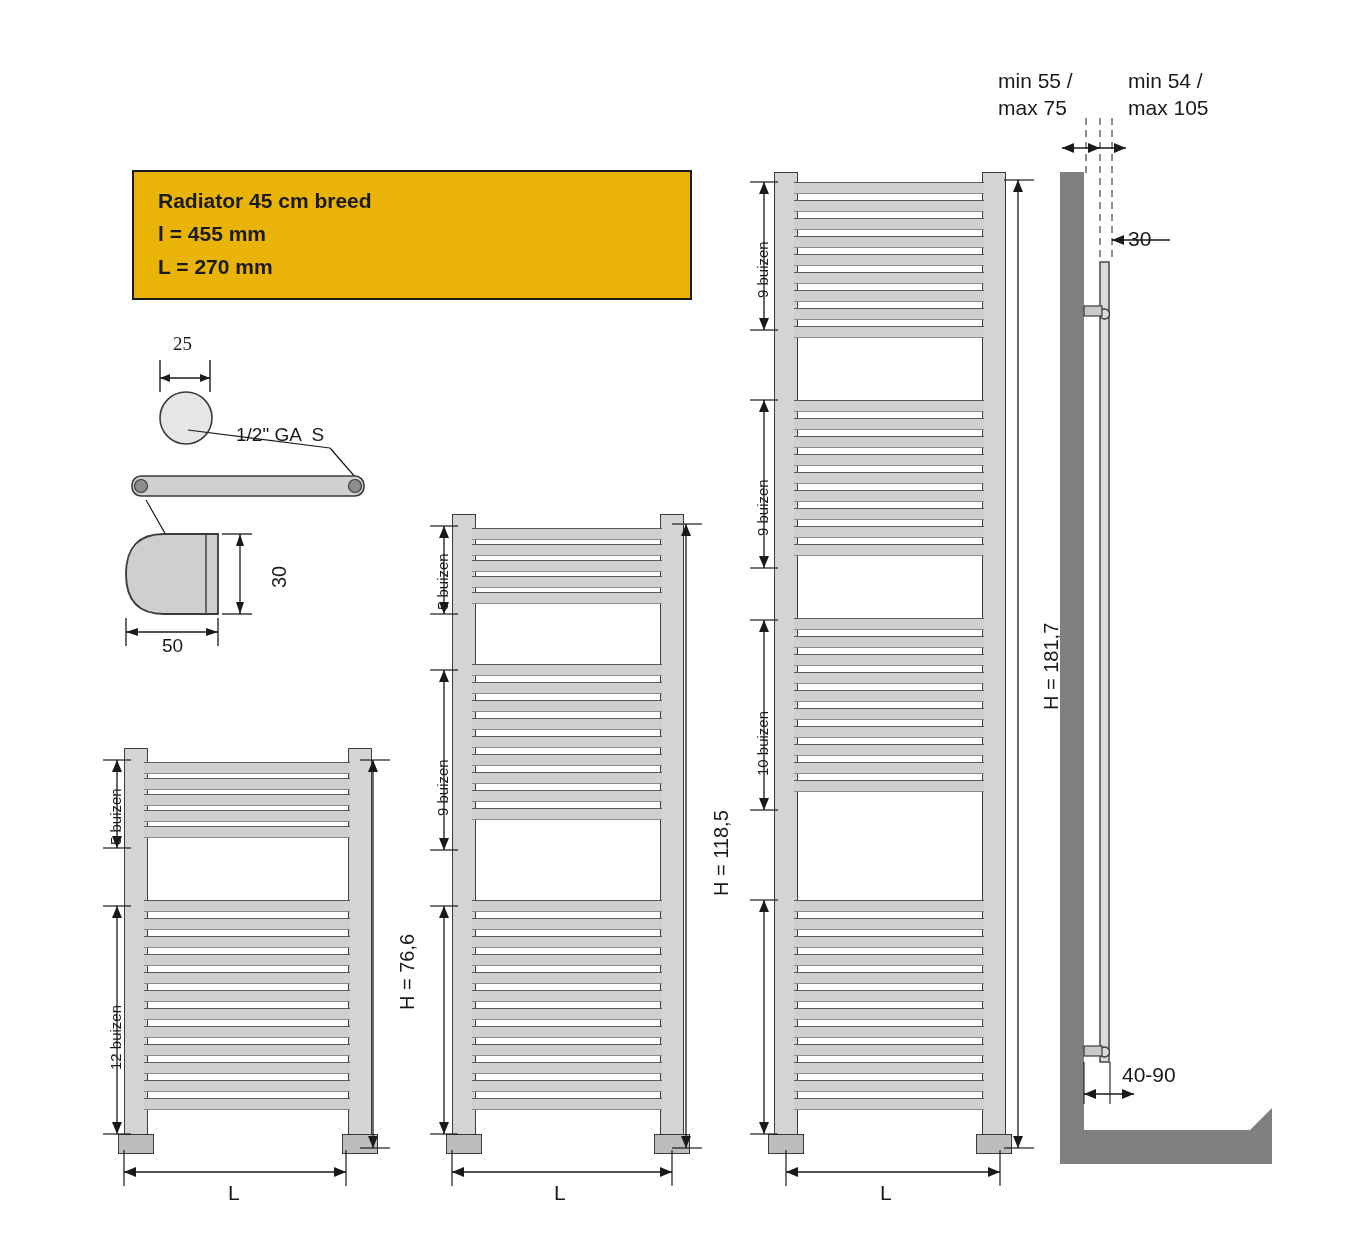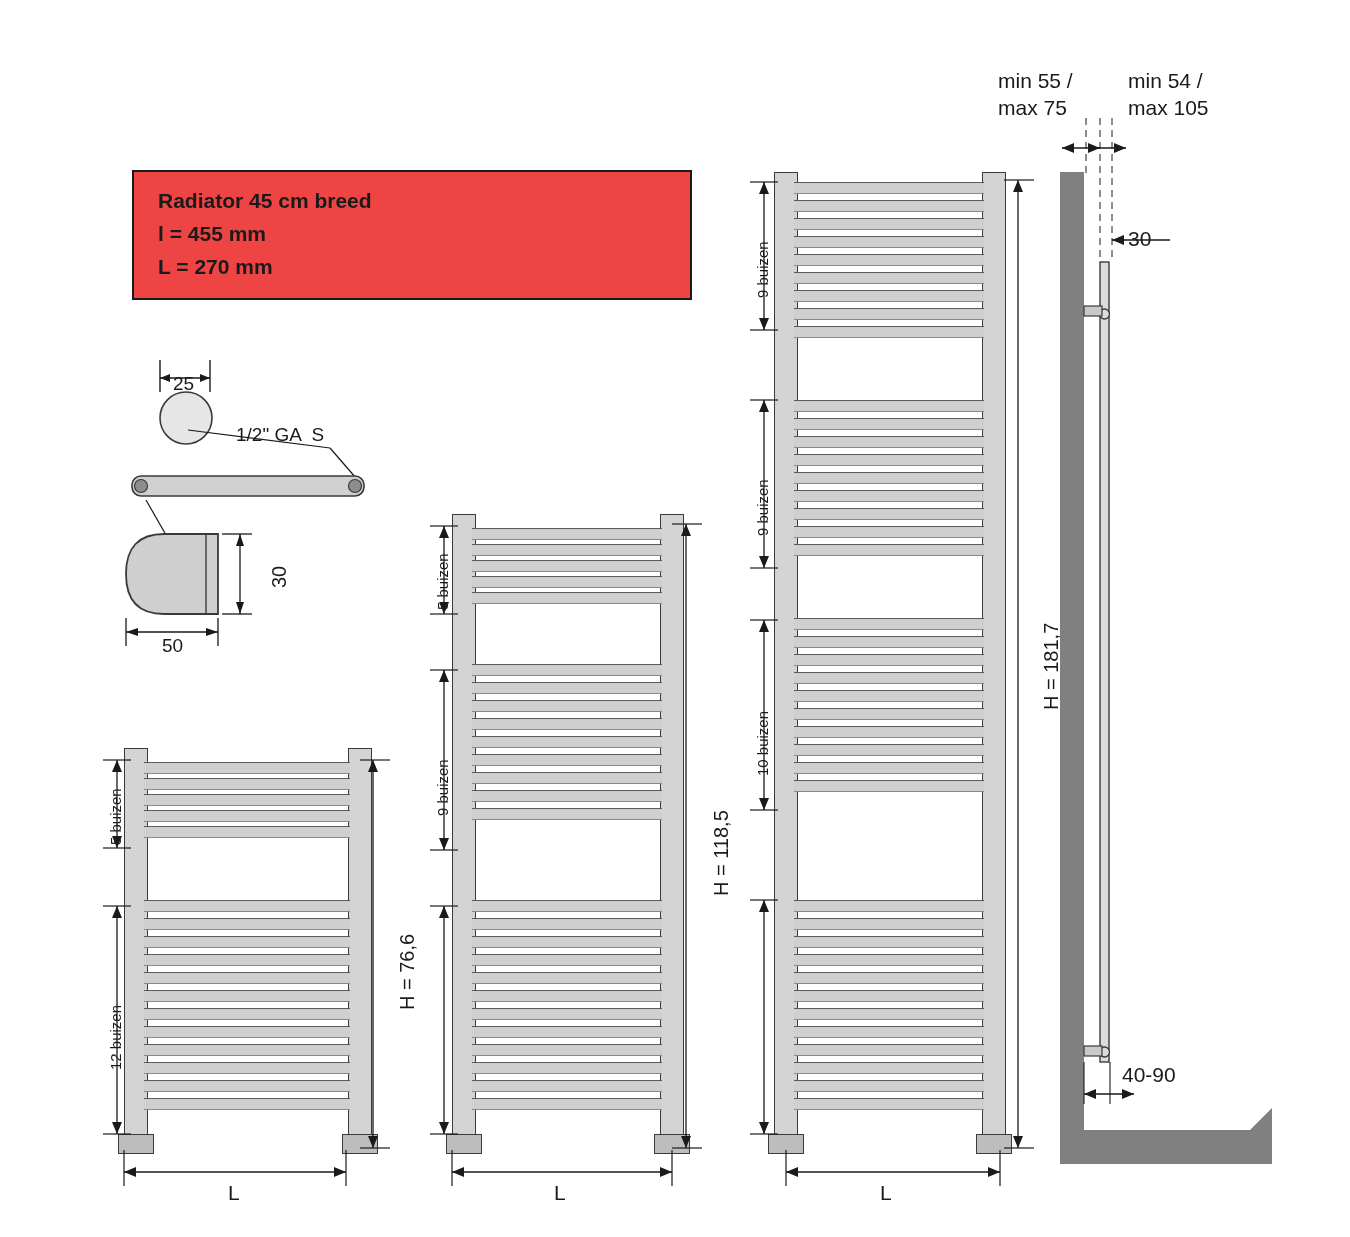--- a/index.html
+++ b/index.html
@@ -5,21 +5,21 @@
   html,body{margin:0;padding:0;background:#fff;}
   body{width:1350px;height:1237px;position:relative;overflow:hidden;
        font-family:"Liberation Sans", sans-serif;color:#1a1a1a;}
   .canvas{position:absolute;left:0;top:0;width:1350px;height:1237px;}
   .lbl{position:absolute;font-size:21px;line-height:1.28;white-space:pre;color:#1a1a1a;}
   .lbl.sm{font-size:19px;}
   .lbl.b{font-weight:bold;}
   .vlbl{position:absolute;font-size:15px;white-space:nowrap;
         transform-origin:0 0;transform:rotate(-90deg);color:#1a1a1a;}
   .vlbl.big{font-size:20px;}
-  .legend{position:absolute;border:2px solid #1a1a1a;background:#ef4444;}
+  .legend{position:absolute;border:2px solid #1a1a1a;background:#eab308;}
   .legend .col{position:absolute;}
   .rad{position:absolute;}
   .rail{position:absolute;background:#d4d4d4;border:1.6px solid #3a3a3a;}
   .tube{position:absolute;background:#cfcfcf;border-top:1.2px solid #5a5a5a;border-bottom:1.2px solid #8a8a8a;}
   .foot{position:absolute;background:#bdbdbd;border:1.6px solid #3a3a3a;}
   svg{position:absolute;left:0;top:0;overflow:visible;}
   .arw{fill:#1a1a1a;}
 </style>
 </head>
 <body>
@@ -62,21 +62,21 @@
     <polygon class="arw" points="240,534 236,546 244,546"></polygon>
     <polygon class="arw" points="240,614 236,602 244,602"></polygon>
 
     <line x1="126" y1="618" x2="126" y2="646" stroke="#1a1a1a" stroke-width="1.3"></line>
     <line x1="218" y1="618" x2="218" y2="646" stroke="#1a1a1a" stroke-width="1.3"></line>
     <line x1="126" y1="632" x2="218" y2="632" stroke="#1a1a1a" stroke-width="1.3"></line>
     <polygon class="arw" points="126,632 138,628 138,636"></polygon>
     <polygon class="arw" points="218,632 206,628 206,636"></polygon>
   </svg>
 
-  <div class="lbl sm" style="left:173px;top:372px;">25</div>
+  <div class="lbl sm" style="left:173px;top:332px;font-family:Liberation Serif, serif;">25</div>
   <div class="lbl sm" style="left:236px;top:423px;">1/2" GA  S</div>
   <div class="vlbl big" style="left:268px;top:588px;">30</div>
   <div class="lbl sm" style="left:162px;top:634px;">50</div>
 
   <div class="rad" style="left:124px;top:748px;width:256px;height:400px;">
 
     <div class="rail" style="left:0;top:0;width:22px;height:400px;"></div>
     <div class="rail" style="left:224px;top:0;width:22px;height:400px;"></div>
 
     <div style="position:absolute;left:20px;top:12px;width:206px;height:90px;">

